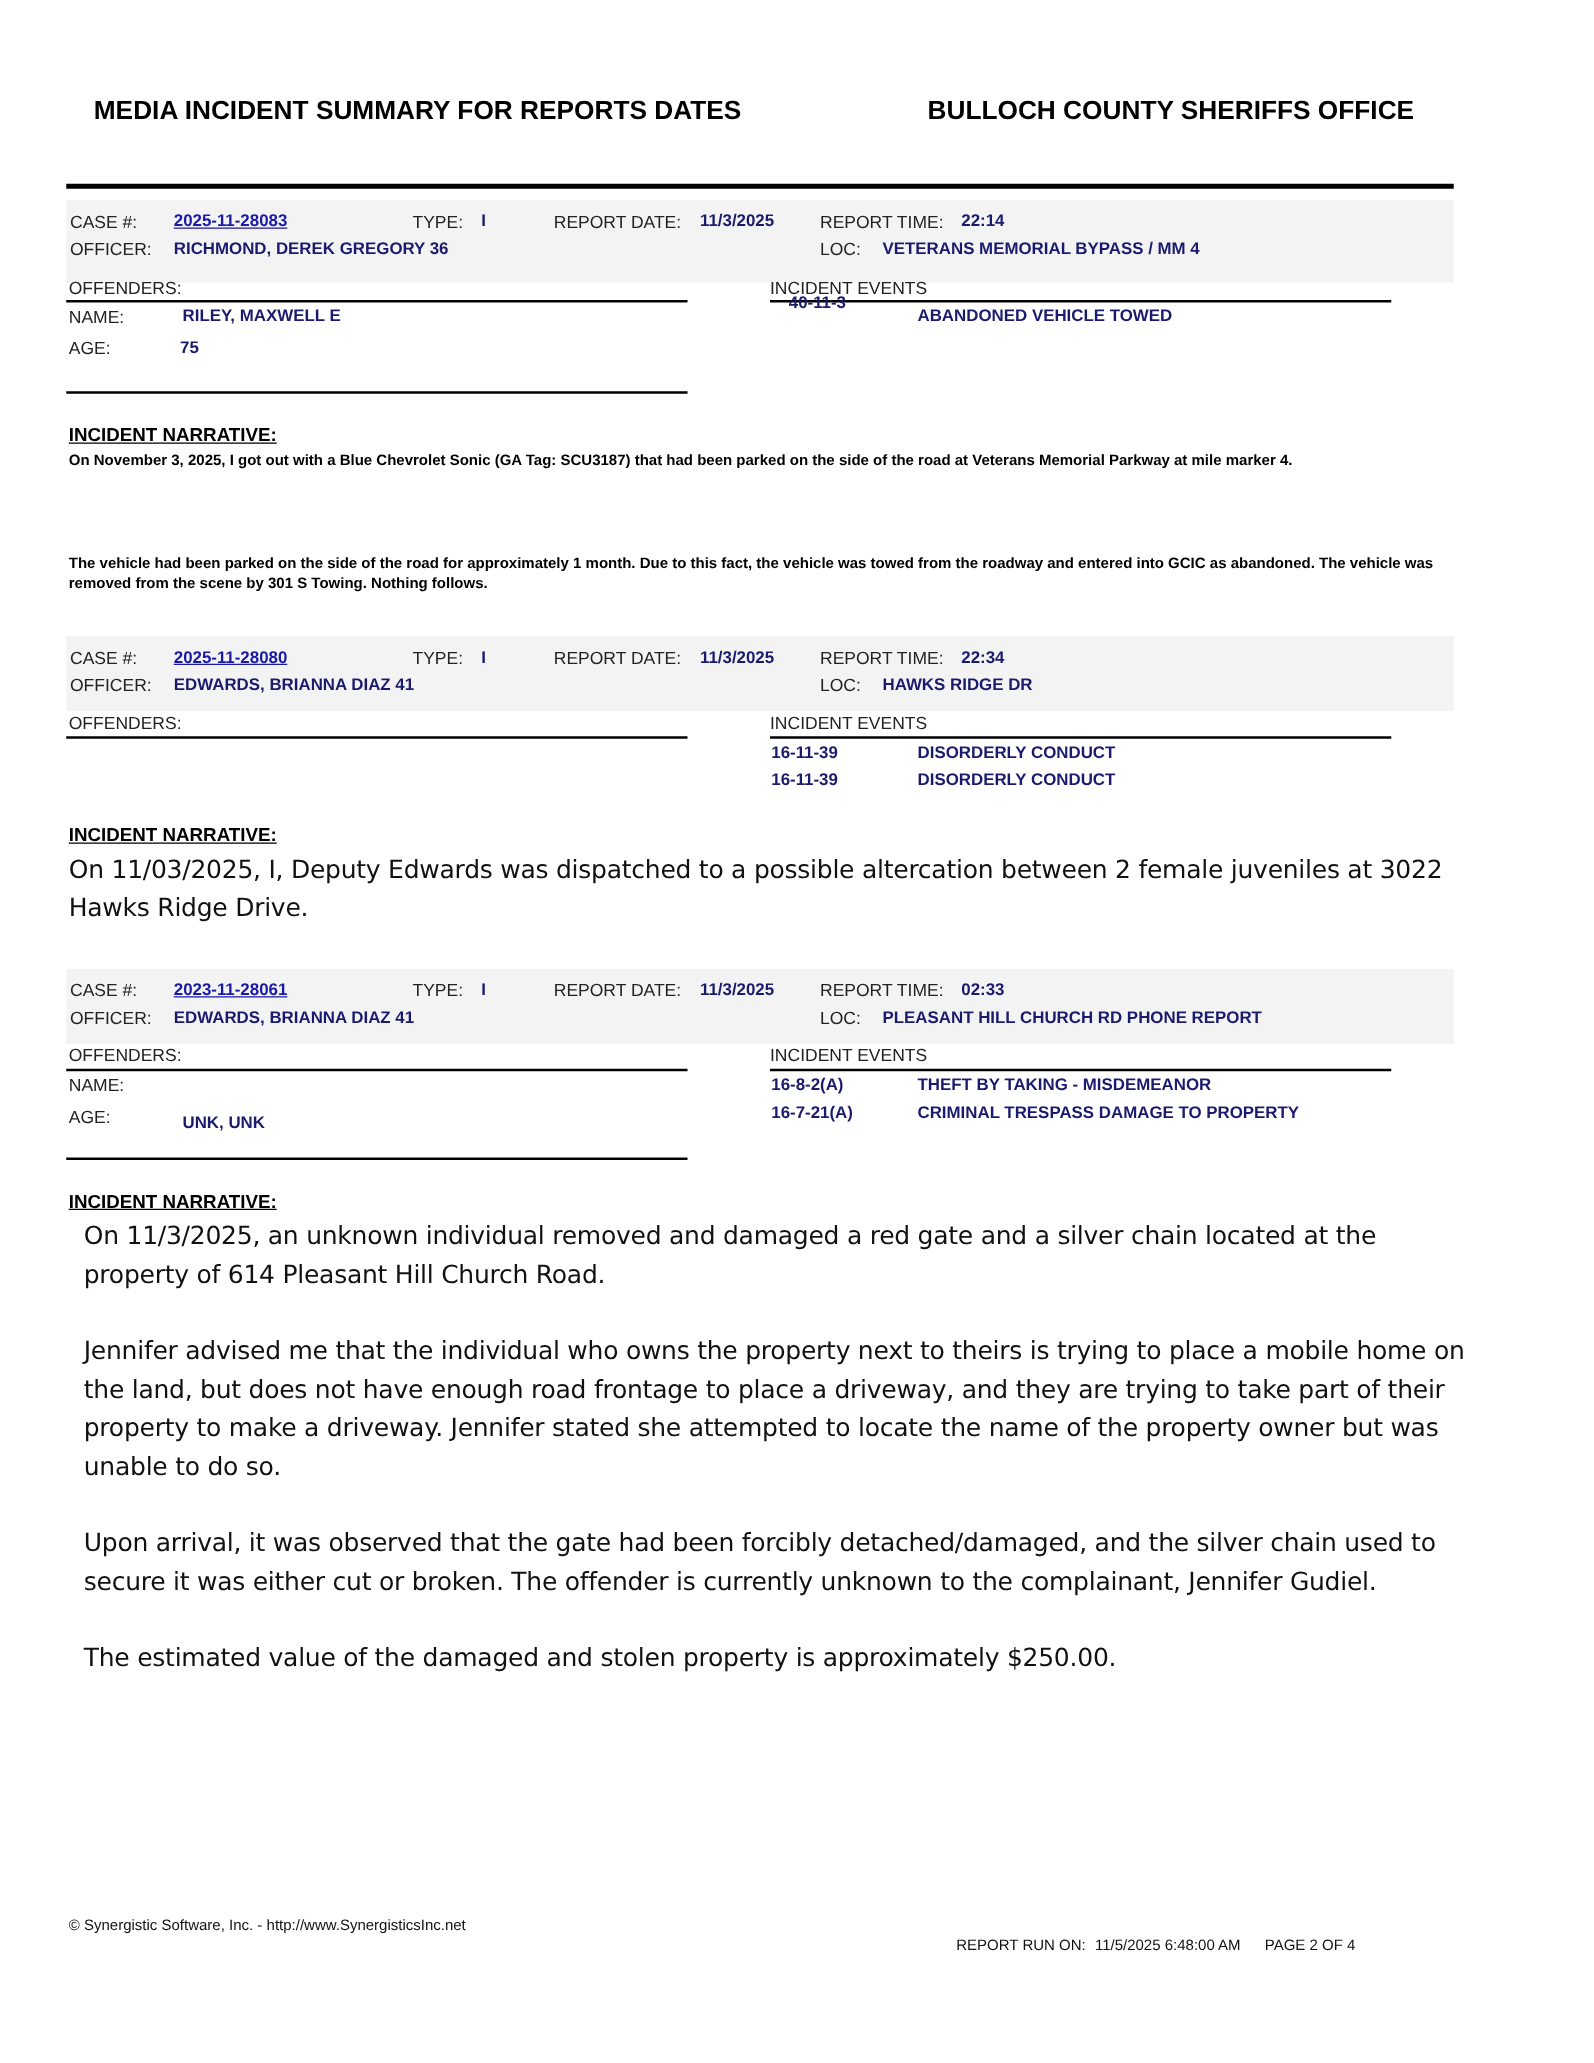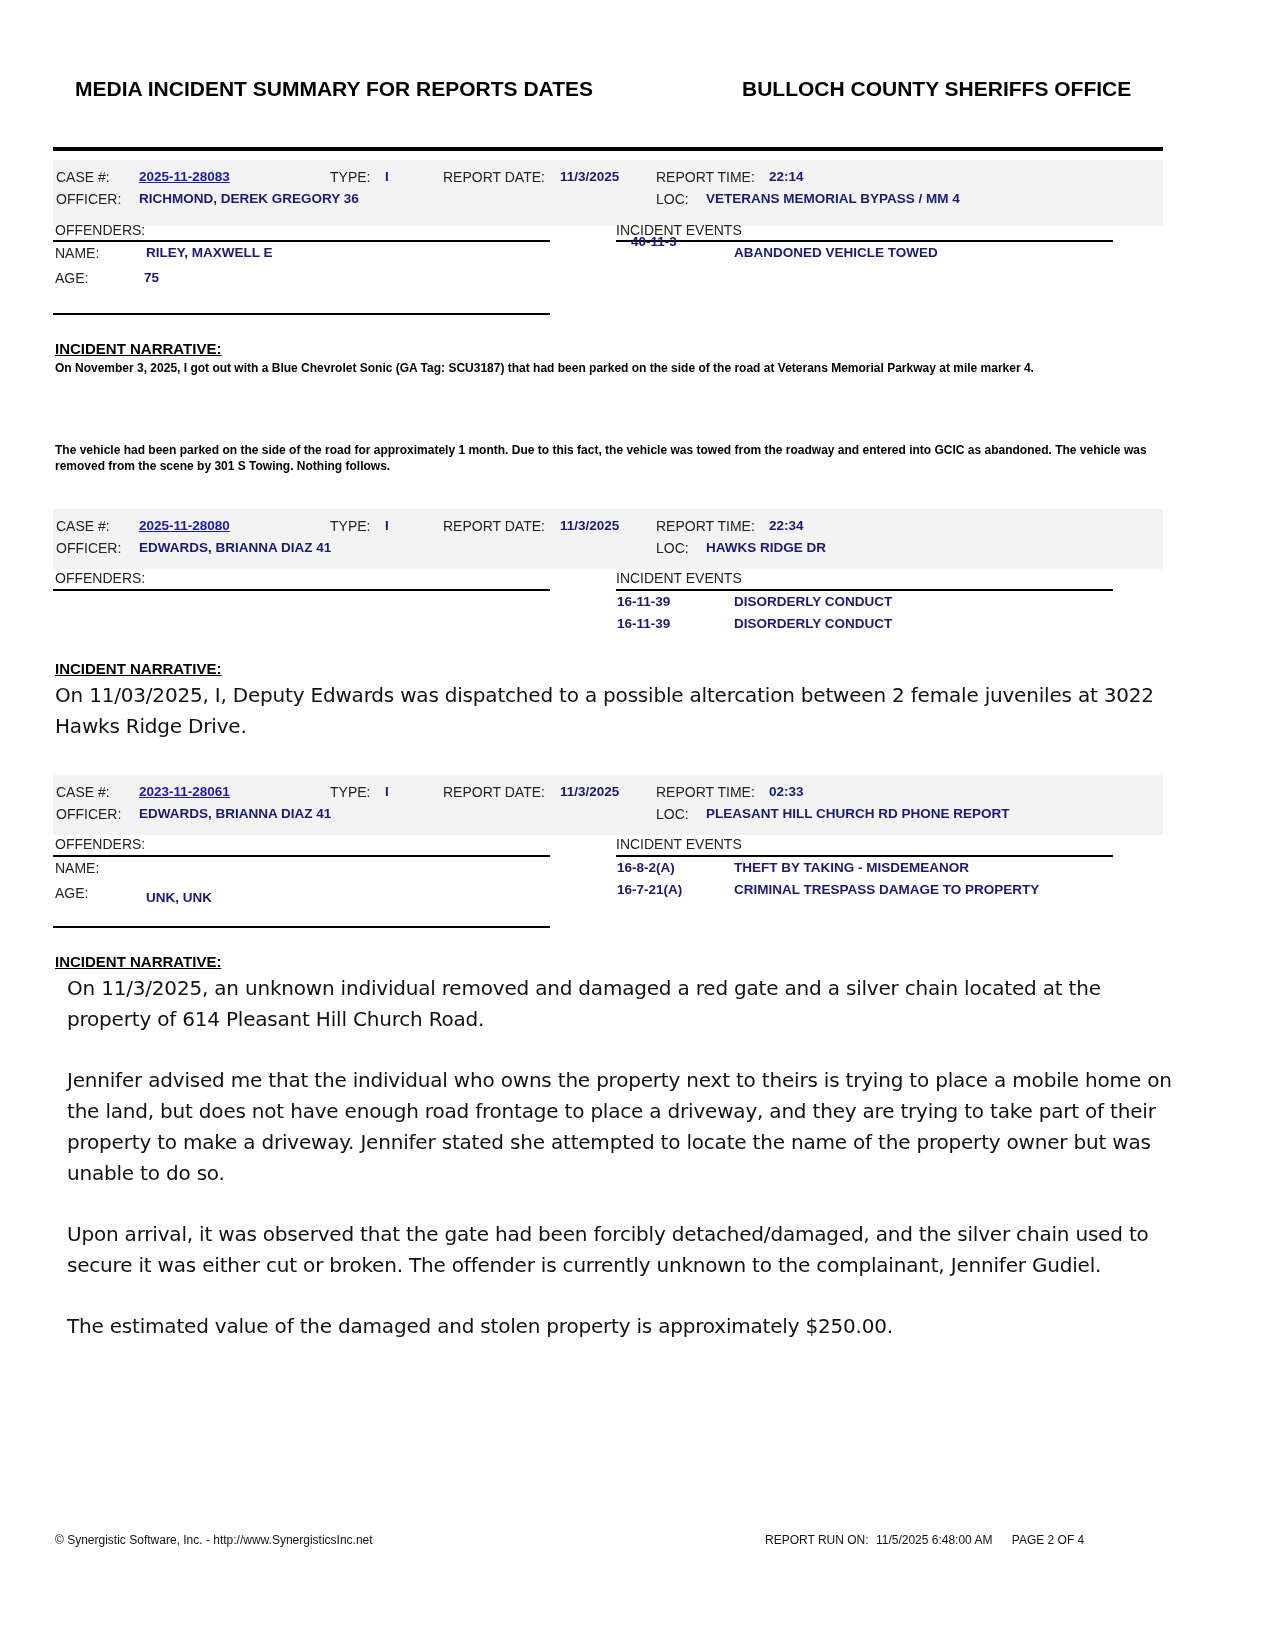--- a/index.html
+++ b/index.html
@@ -134,17 +134,17 @@
   <span class="narr-h" style="left:2px;top:178px;">INCIDENT NARRATIVE:</span>
   <div class="narr-big" style="left:2px;top:198px;">
     <p>On 11/3/2025, an unknown individual removed and damaged a red gate and a silver chain located at the property of 614 Pleasant Hill Church Road.</p>
     <p>Jennifer advised me that the individual who owns the property next to theirs is trying to place a mobile home on the land, but does not have enough road frontage to place a driveway, and they are trying to take part of their property to make a driveway. Jennifer stated she attempted to locate the name of the property owner but was unable to do so.</p>
     <p>Upon arrival, it was observed that the gate had been forcibly detached/damaged, and the silver chain used to secure it was either cut or broken. The offender is currently unknown to the complainant, Jennifer Gudiel.</p>
     <p>The estimated value of the damaged and stolen property is approximately $250.00.</p>
   </div>
 </div>
 
 <div class="footer" style="left:55px;">© Synergistic Software, Inc.  -  http://www.SynergisticsInc.net</div>
-<div class="footer" style="left:765px;">
+<div class="footer" style="left:765px;margin-top:16px;">
   <span>REPORT RUN ON:</span>
   <span style="margin-left:4px;">11/5/2025 6:48:00 AM</span>
   <span style="margin-left:16px;">PAGE 2 OF 4</span>
 </div>
 
 </body></html>

